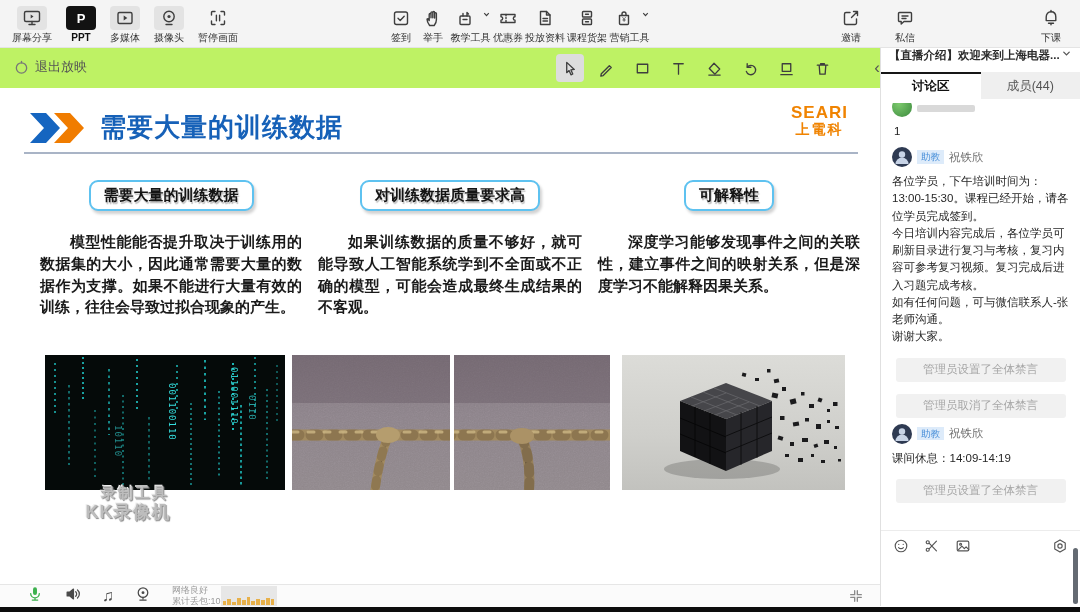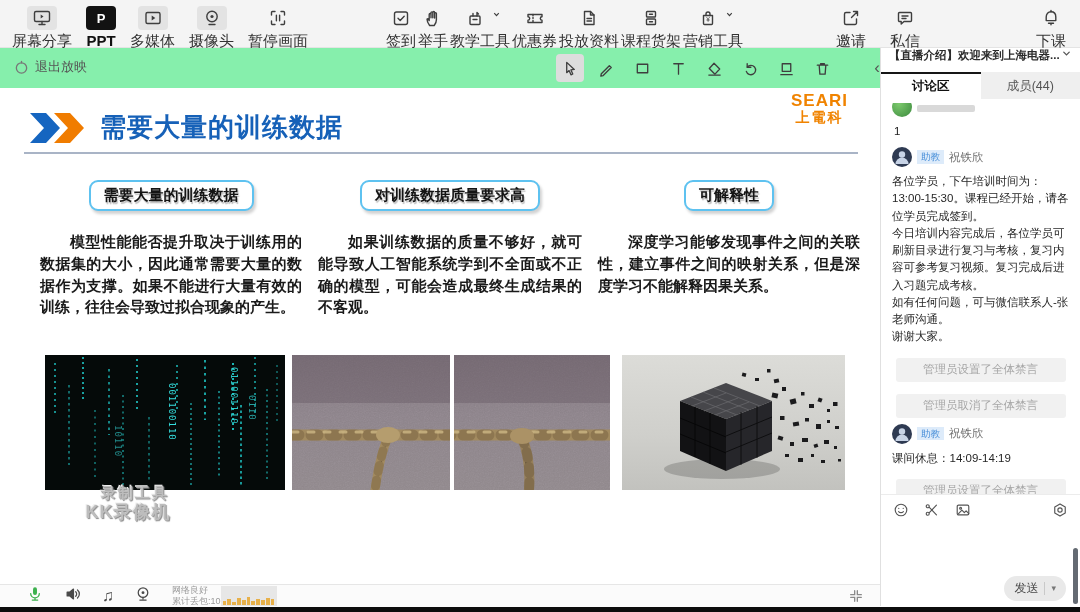--- a/index.html
+++ b/index.html
@@ -8,41 +8,41 @@
   #app { position:absolute; inset:0; width:1080px; height:612px; background:#fff; }
   [data-interactable="true"] { cursor:pointer; }
 
   
   .toolbar { position:absolute; top:0; left:0; width:1080px; height:48px; background:#f4f4f4; border-bottom:1px solid #e4e4e4; }
   .tb-group { position:absolute; top:0; display:flex; align-items:flex-start; }
   .tb-item { display:flex; flex-direction:column; align-items:center; justify-content:flex-start; padding-top:6px; height:48px; }
   .tb-item .ic-row { display:flex; align-items:center; gap:2px; height:24px; }
   .tb-item .ic { width:30px; height:24px; display:flex; align-items:center; justify-content:center; border-radius:4px; }
   .tb-item .ic.icbg { background:#e3e3e3; }
-  .tb-item .lb { font-size:15px; color:#333; white-space:nowrap; margin-top:3px; line-height:1; }
+  .tb-item .lb { font-size:10px; color:#333; white-space:nowrap; margin-top:3px; line-height:1; }
   .tb-item.active .lb { font-weight:bold; color:#111; }
   .ppt-ic { width:34px; height:24px; background:#121212; border-radius:4px; color:#fff; font-weight:bold; font-size:13px; display:flex; align-items:center; justify-content:center; }
   .ic svg, .tool svg, .mini svg { stroke:#3e3e3e; fill:none; stroke-width:1.4; stroke-linecap:round; stroke-linejoin:round; }
   .caret-sm { margin-top:-8px; }
 
   
-  .row2 { position:absolute; top:48px; left:0; width:880px; height:40px; background:#86efac; }
+  .row2 { position:absolute; top:48px; left:0; width:880px; height:40px; background:#bef264; }
   .exit-btn { position:absolute; left:14px; top:10px; display:flex; align-items:center; gap:6px; color:#555; font-size:13px; }
   .tools { position:absolute; left:556px; top:6px; display:flex; gap:8px; align-items:center; }
   .tool { width:28px; height:28px; border-radius:4px; display:flex; align-items:center; justify-content:center; color:#555; }
   .tool.sel { background:#dddddd; }
   .nav-arrow { font-size:17px; color:#555; width:22px; text-align:center; }
   .tools .spacer { width:14px; }
 
   
   .main { position:absolute; top:88px; left:0; width:880px; height:496px; background:#ffffff; }
   .slide-title { position:absolute; left:28px; top:22px; display:flex; align-items:center; gap:14px; }
   .slide-title h1 { font-size:26px; font-weight:bold; color:#1661b8; letter-spacing:1px; }
   .title-rule { position:absolute; left:24px; top:64px; width:834px; height:2px; background:#a9b4c6; }
-  .logo { position:absolute; right:32px; top:4px; text-align:center; color:#f08300; line-height:1.05; }
+  .logo { position:absolute; right:32px; top:16px; text-align:center; color:#f08300; line-height:1.05; }
   .logo .l1 { font-size:17px; font-weight:bold; letter-spacing:1px; }
   .logo .l2 { font-size:14px; font-weight:bold; letter-spacing:2px; }
   .col { position:absolute; top:92px; display:flex; flex-direction:column; align-items:center; }
   .col-1 { left:40px; width:262px; }
   .col-2 { left:318px; width:264px; }
   .col-3 { left:598px; width:262px; }
   .hd-box { border:2px solid #5ec2f0; border-radius:9px; background:#fff; padding:4px 13px; font-size:15px; font-weight:bold; color:#141414; box-shadow:2px 3px 3px rgba(0,0,0,0.18); text-shadow:1px 1.5px 1px rgba(0,0,0,0.25); white-space:nowrap; }
   .col p { margin-top:20px; font-size:15px; line-height:1.45; color:#1a1a1a; font-weight:600; text-indent:2em; text-align:justify; width:100%; }
   .fig { position:absolute; top:267px; height:135px; overflow:hidden; }
   .fig-1 { left:45px; width:240px; }
@@ -629,24 +629,17 @@
       <span class="mini right" data-interactable="true">
         <svg viewBox="0 0 18 18" width="16" height="16" style="stroke:#555;fill:none;stroke-width:1.3;stroke-linejoin:round;">
             <path d="M9 2.2l5.9 3.4v6.8L9 15.8l-5.9-3.4V5.6z"></path>
             <circle cx="9" cy="9" r="2.4"></circle>
           </svg>
       </span>
     </div>
 
     <div class="p-inputarea" data-interactable="true"></div>
 
-    <div class="p-sendrow" data-interactable="false">
-      <div class="send-btn" data-interactable="true">
-        <span data-interactable="false">发送</span>
-        <span class="div" data-interactable="false"></span>
-        <span class="car" data-interactable="true">▾</span>
-      </div>
-    </div>
 
     <div class="scroll-thumb" data-interactable="true"></div>
   </div>
 
 </div>
 
 </body></html>

